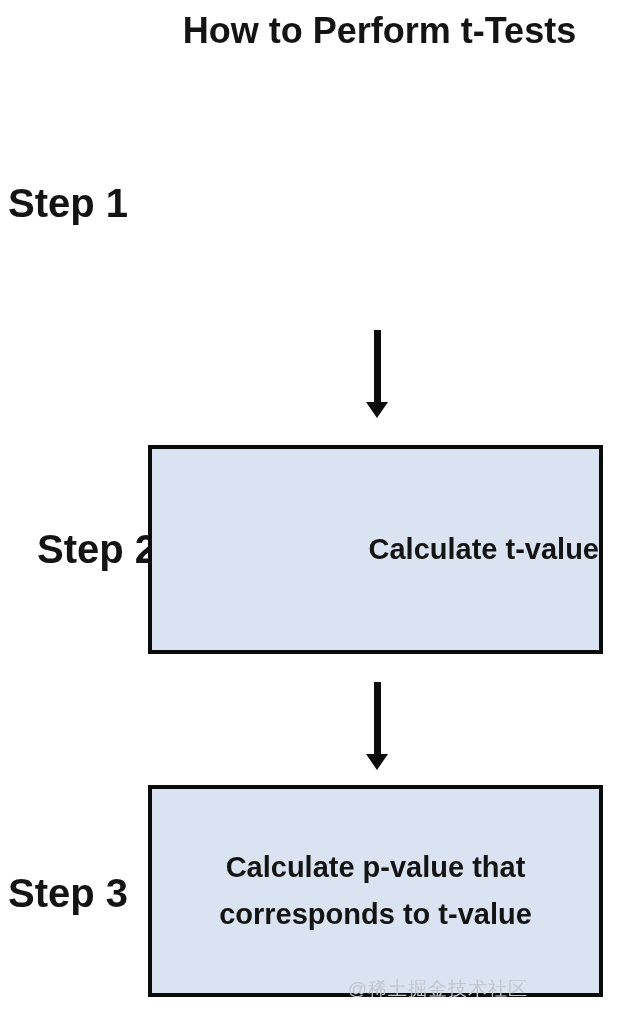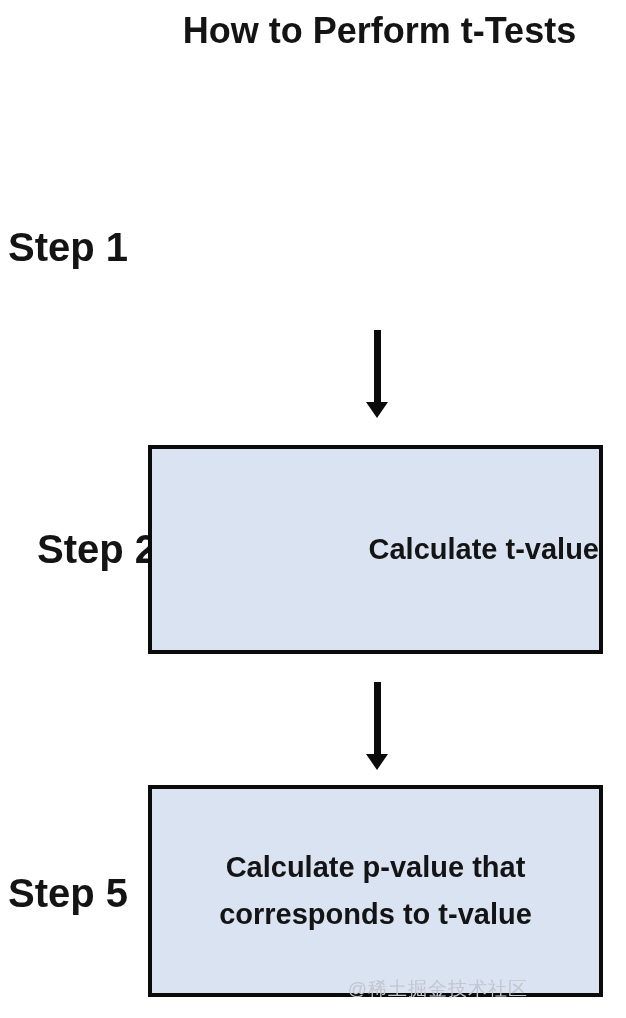--- a/index.html
+++ b/index.html
@@ -38,21 +38,21 @@
   }
   .step-label {
     position: absolute;
     left: 8px;
     width: 134px;
     font-size: 40px;
     font-weight: bold;
     color: var(--text);
     line-height: 44px;
   }
-  .label1 { top: 181px; margin-top: 44px; }
+  .label1 { top: 181px; }
   .label2 { top: 527px; margin-left: 29px; }
   .label3 { top: 871px; }
   .box {
     position: absolute;
     left: 148px;
     width: 455px;
     background: var(--box-fill);
     border: 4px solid var(--box-border);
     display: flex;
     align-items: center;
@@ -117,20 +117,20 @@
   <div class="step-label label2">Step 2</div>
   <div class="box box2">
     <div class="box-text">Calculate t-value</div>
   </div>
 
   <div class="arrow arrow2">
     <div class="arrow-line"></div>
     <div class="arrow-head"></div>
   </div>
 
-  <div class="step-label label3">Step 5</div>
+  <div class="step-label label3">Step 3</div>
   <div class="box box3">
     <div class="box-text">Calculate p-value that corresponds to t-value</div>
   </div>
 
   <div class="watermark">@稀土掘金技术社区</div>
 
 </div>
 
 </body></html>

